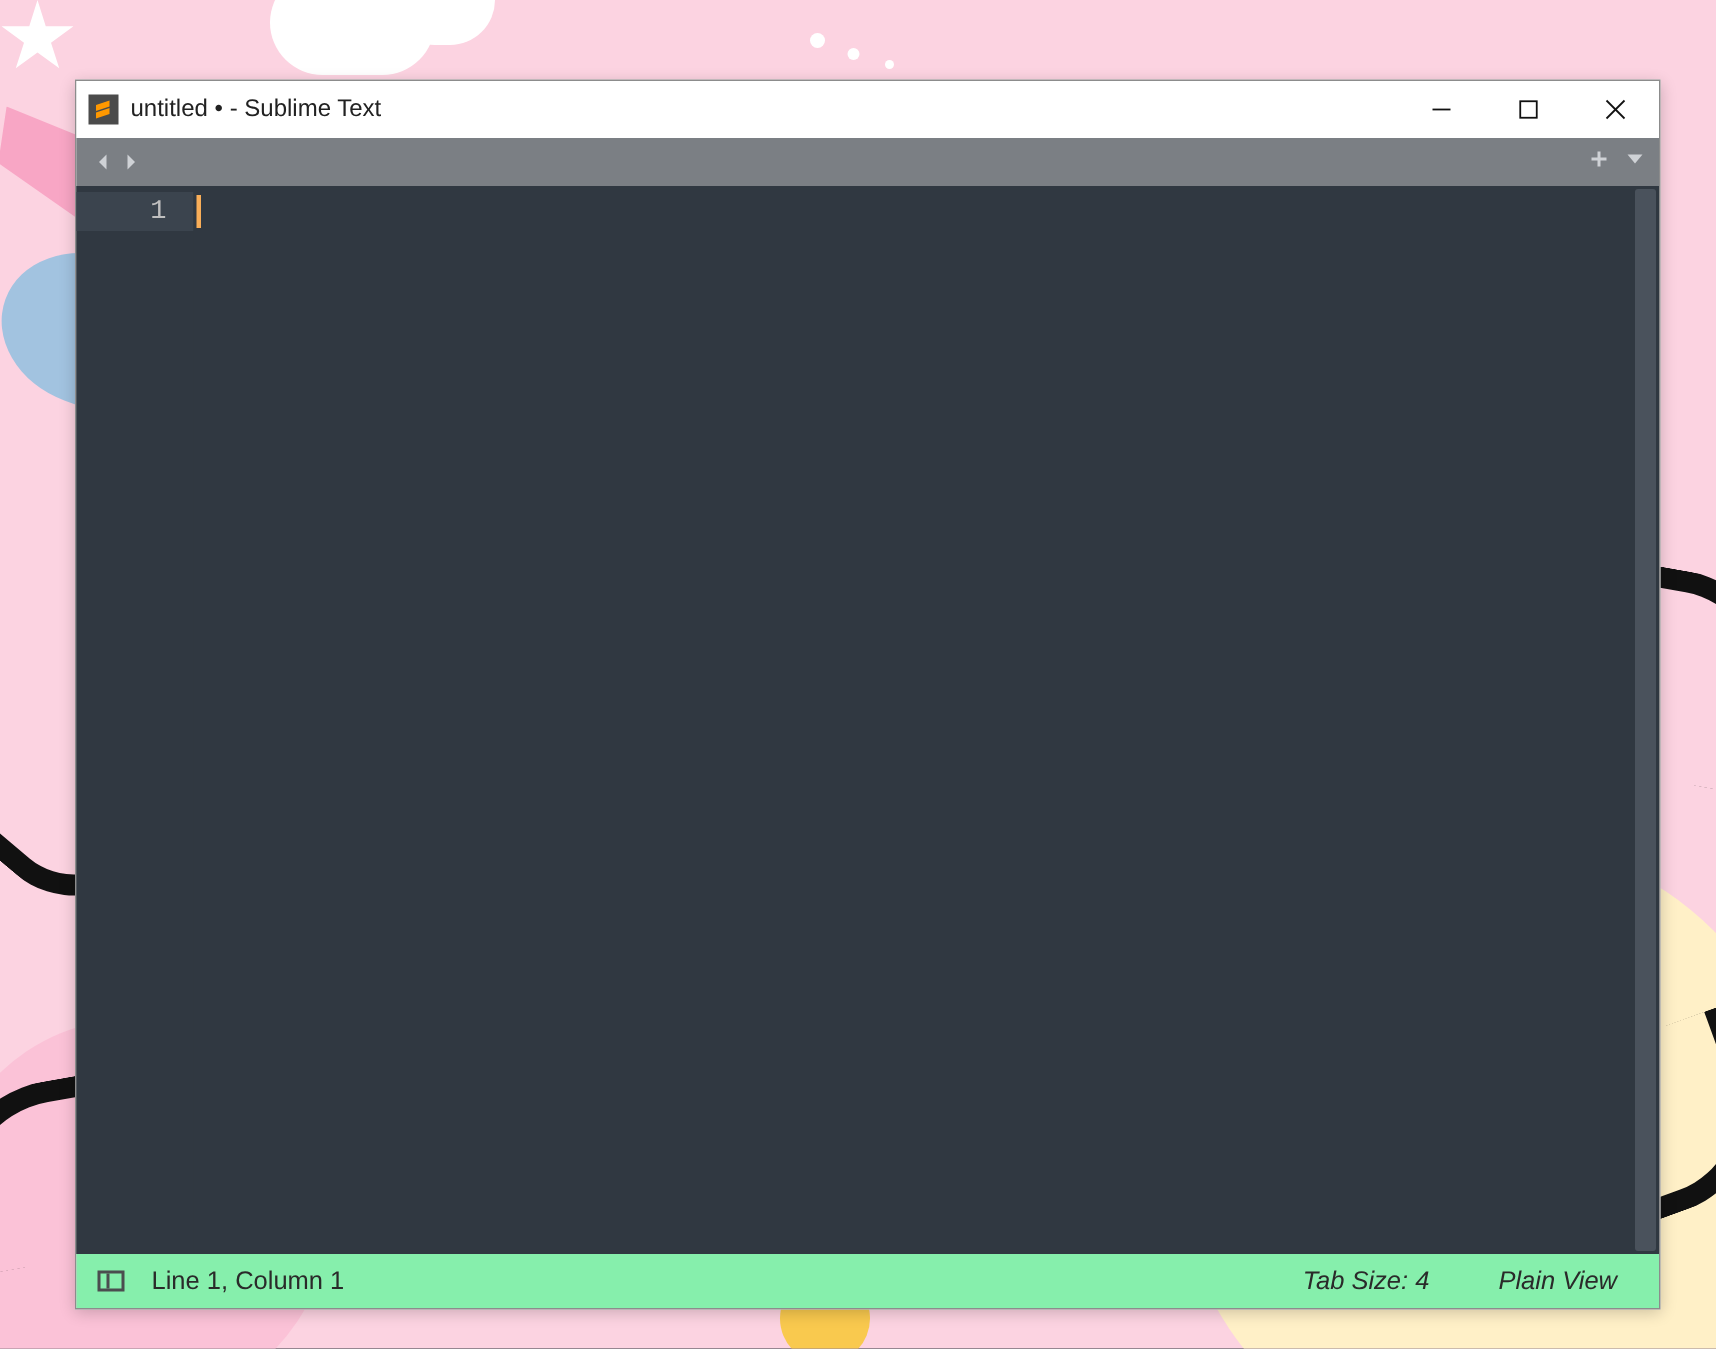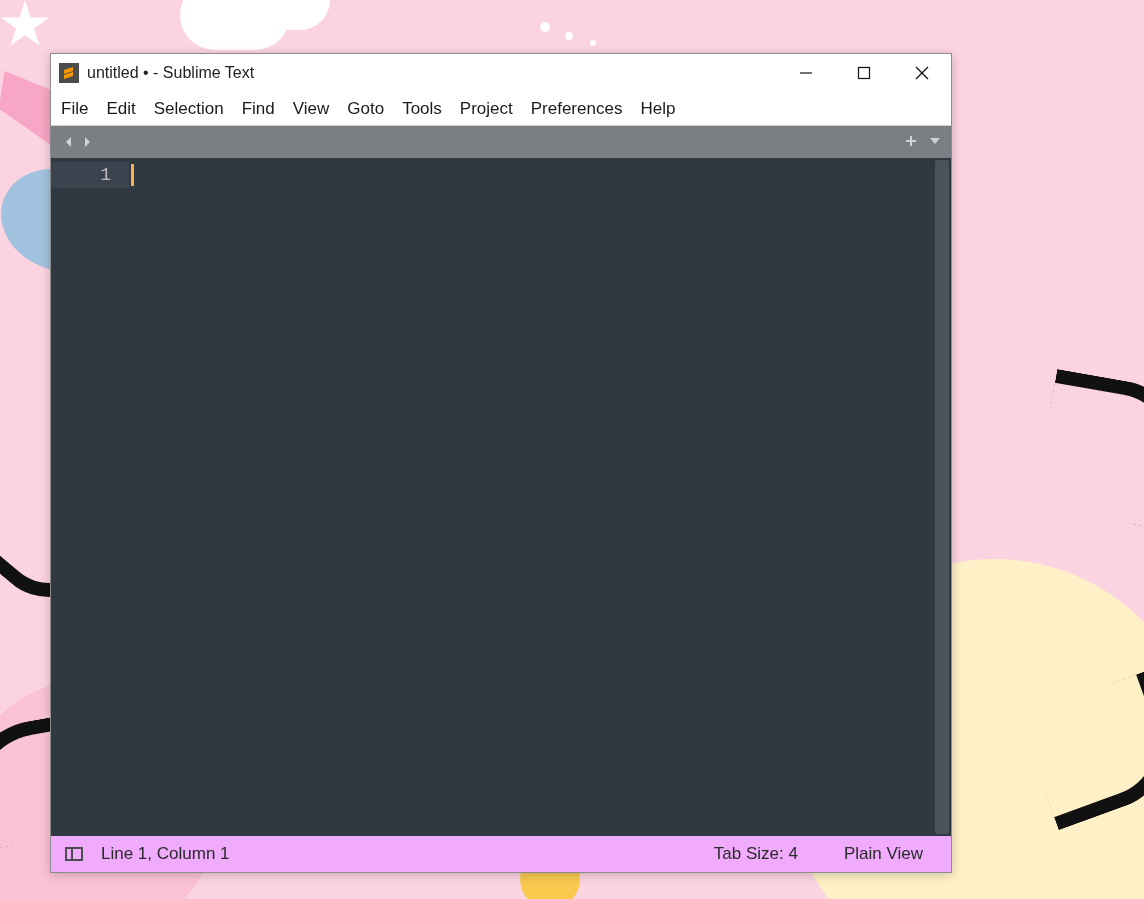--- a/index.html
+++ b/index.html
@@ -25,21 +25,21 @@
   .cream-blob { position: absolute; right: -60px; bottom: -80px; width: 420px; height: 420px; background: #fff0c7; border-radius: 50%; }
   .pink-blob { position: absolute; left: -40px; bottom: -40px; width: 260px; height: 260px; background: #fbc2d7; border-radius: 50%; }
   .dot { position: absolute; background: #ffffff; border-radius: 50%; }
   .yellow-dot { position: absolute; bottom: -10px; left: 520px; width: 60px; height: 60px; background: #f9c94e; border-radius: 50%; }
 
   
   .window {
     position: absolute;
     left: 50px;
     top: 53px;
-    width: 902px;
+    width: 1057px;
     height: 820px;
     background: #ffffff;
     border: 1px solid #8c8c8c;
     display: flex;
     flex-direction: column;
     box-shadow: 0 2px 10px rgba(0,0,0,0.2);
   }
   .titlebar {
     height: 38px;
     display: flex;
@@ -134,42 +134,42 @@
     right: 2px;
     top: 2px;
     bottom: 2px;
     width: 14px;
     background: #4a525c;
     border-radius: 2px;
   }
 
   .statusbar {
     height: 36px;
-    background: #f0abfc;
+    background: #86efac;
     display: flex;
     align-items: center;
     font-size: 17px;
     color: #2a2a2a;
     padding: 0 14px;
     gap: 18px;
   }
   .panel-icon {
     width: 18px; height: 14px;
     border: 2px solid #4b4d4f;
     position: relative;
   }
   .panel-icon::before {
     content: "";
     position: absolute;
     left: 4px; top: 0; bottom: 0;
     width: 2px;
     background: #4b4d4f;
   }
   .status-spacer { flex: 1; }
-  .status-item { padding: 0 14px; }
+  .status-item { padding: 0 14px; font-style: italic; }
 </style>
 </head>
 <body>
 
 <div class="cream-blob"></div>
 <div class="pink-blob"></div>
 <div class="bg-blob cloud-top"></div>
 <div class="bg-blob cloud-top2"></div>
 <div class="star1"></div>
 <div class="heart-left"></div>
@@ -204,32 +204,20 @@
         </svg>
     </div>
     <div class="winbtn">
       <svg viewBox="0 0 14 14">
           <line x1="1" y1="1" x2="13" y2="13"></line>
           <line x1="13" y1="1" x2="1" y2="13"></line>
         </svg>
     </div>
   </div>
 
-  <div class="menubar">
-    <div>File</div>
-    <div>Edit</div>
-    <div>Selection</div>
-    <div>Find</div>
-    <div>View</div>
-    <div>Goto</div>
-    <div>Tools</div>
-    <div>Project</div>
-    <div>Preferences</div>
-    <div>Help</div>
-  </div>
 
   <div class="tabbar">
     <div class="tab-arrow">
       <svg viewBox="0 0 12 12">
           <path d="M8 1 L3 6 L8 11 Z"></path>
         </svg>
     </div>
     <div class="tab-arrow">
       <svg viewBox="0 0 12 12">
           <path d="M4 1 L9 6 L4 11 Z"></path>

